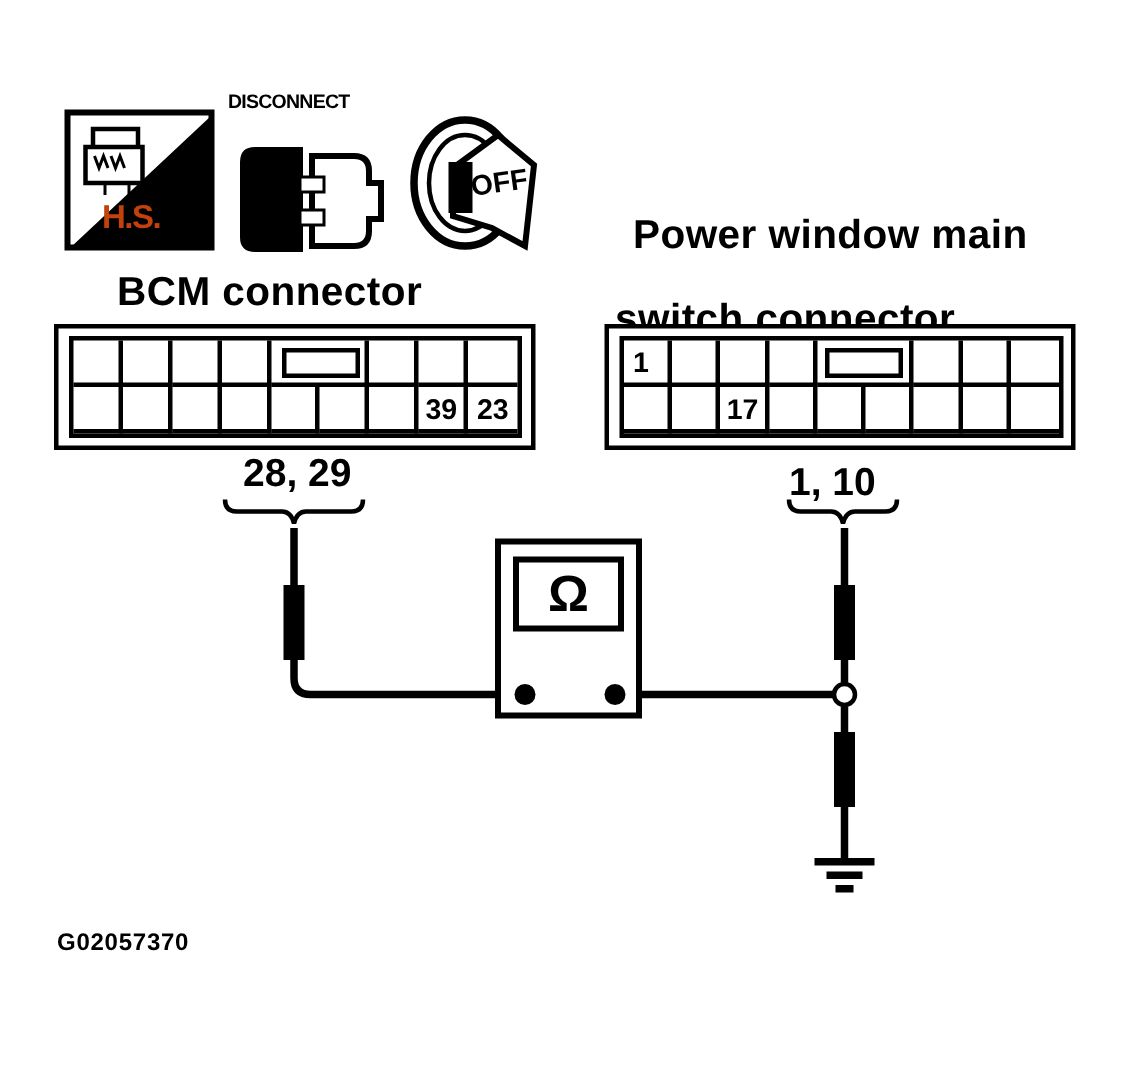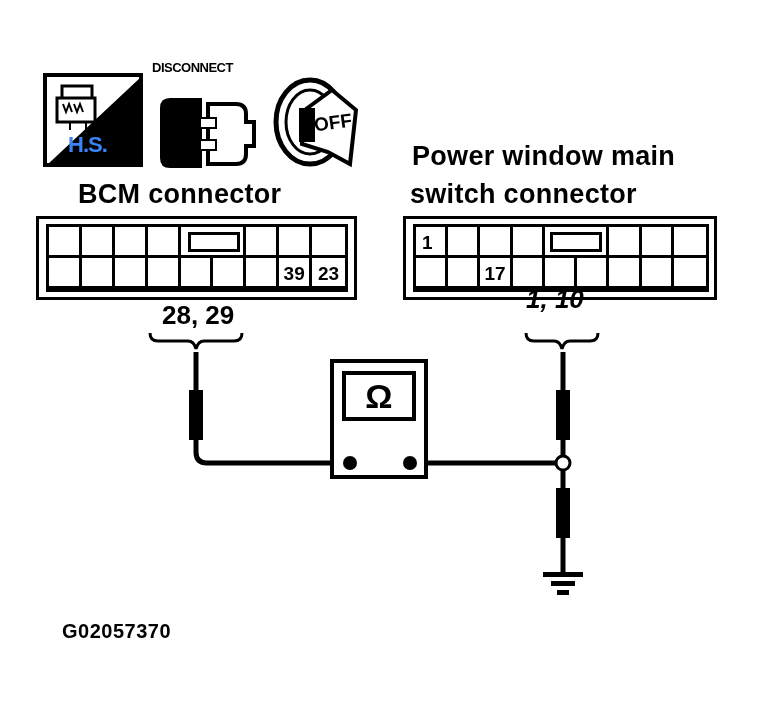--- a/index.html
+++ b/index.html
@@ -5,21 +5,21 @@
   html, body { margin:0; padding:0; background:#ffffff; }
   body { width:758px; height:713px; position:relative; overflow:hidden;
          font-family:"Liberation Sans", sans-serif; color:#000; }
   .abs { position:absolute; }
   .lbl { font-weight:bold; font-size:27px; line-height:32px; letter-spacing:0.3px; white-space:nowrap; }
   .pin-lbl { font-weight:bold; font-size:26px; white-space:nowrap; }
   .conn-outer { border:3px solid #000; background:#fff; box-sizing:border-box; }
   .conn-grid { position:absolute; border:3px solid #000; box-sizing:border-box; display:grid; }
   .cell { border-right:3px solid #000; border-bottom:3px solid #000; position:relative; box-sizing:border-box;
           font-weight:bold; font-size:19px; display:flex; align-items:flex-end; justify-content:center; padding-bottom:1px; }
-  .code { font-weight:bold; font-size:20px; letter-spacing:0.5px;margin-left:24px; }
+  .code { font-weight:bold; font-size:16px; letter-spacing:0.5px; }
   svg { position:absolute; left:0; top:0; }
 </style>
 </head>
 <body>
 
 <svg width="758" height="713">
 
   <g>
     <rect x="45" y="75" width="96" height="90" fill="#fff" stroke="#000" stroke-width="4"></rect>
     <polygon points="141,77 141,165 47,165" fill="#000"></polygon>
@@ -74,21 +74,21 @@
   </g>
 
   <g>
     <rect x="332" y="361" width="94" height="116" fill="#fff" stroke="#000" stroke-width="4"></rect>
     <rect x="344" y="373" width="70" height="46" fill="#fff" stroke="#000" stroke-width="4"></rect>
     <circle cx="350" cy="463" r="7" fill="#000"></circle>
     <circle cx="410" cy="463" r="7" fill="#000"></circle>
   </g>
 </svg>
 
-<div class="abs" style="left:68px;top:132px;color:#3b82f6;font-weight:bold;font-size:22px;letter-spacing:-1px;">H.S.</div>
+<div class="abs" style="left:68px;top:132px;color:#c2410c;font-weight:bold;font-size:22px;letter-spacing:-1px;">H.S.</div>
 <div class="abs" style="left:152px;top:60px;font-weight:bold;font-size:13px;letter-spacing:-0.5px;">DISCONNECT</div>
 <div class="abs" style="left:314px;top:112px;font-weight:bold;font-size:19px;transform:rotate(-8deg);">OFF</div>
 
 <div class="abs" style="left:344px;top:373px;width:70px;height:46px;display:flex;align-items:center;justify-content:center;font-weight:bold;font-size:34px;">Ω</div>
 
 <div class="abs lbl" style="left:78px;top:178px;">BCM connector</div>
 <div class="abs conn-outer" style="left:36px;top:216px;width:321px;height:84px;">
   <div class="conn-grid" style="left:7px;top:5px;width:302px;height:68px;grid-template-columns:repeat(9,1fr);grid-template-rows:1fr 1fr;">
     <div class="cell"></div>
       <div class="cell"></div>
@@ -106,22 +106,22 @@
       <div class="cell"></div>
       <div class="cell"></div>
       <div class="cell"></div>
       <div class="cell"></div>
     <div class="cell">39</div>
     <div class="cell" style="border-right:none;">23</div>
   </div>
 </div>
 <div class="abs pin-lbl" style="left:151px;top:300px;margin-left:11px;">28, 29</div>
 
-<div class="abs lbl" style="left:412px;top:140px;">Power window main</div>
-<div class="abs lbl" style="left:410px;top:178px;">switch connector</div>
+<div class="abs lbl" style="left:422px;top:140px;">Power window main</div>
+<div class="abs lbl" style="left:410px;top:196px;">switch connector</div>
 <div class="abs conn-outer" style="left:403px;top:216px;width:314px;height:84px;">
   <div class="conn-grid" style="left:7px;top:5px;width:296px;height:68px;grid-template-columns:repeat(9,1fr);grid-template-rows:1fr 1fr;">
     <div class="cell" style="justify-content:flex-start;padding-left:6px;">1</div>
     <div class="cell"></div>
       <div class="cell"></div>
       <div class="cell"></div>
     <div class="cell" style="grid-column:span 2;">
         <div style="position:absolute;left:5px;top:5px;width:46px;height:14px;border:3px solid #000;"></div>
       </div>
     <div class="cell"></div>
@@ -131,15 +131,15 @@
       <div class="cell"></div>
     <div class="cell">17</div>
     <div class="cell"></div>
       <div class="cell"></div>
       <div class="cell"></div>
       <div class="cell"></div>
       <div class="cell"></div>
     <div class="cell" style="border-right:none;"></div>
   </div>
 </div>
-<div class="abs pin-lbl" style="left:526px;top:284px;font-style:italic;">1, 10</div>
+<div class="abs pin-lbl" style="left:526px;top:306px;">1, 10</div>
 
 <div class="abs code" style="left:38px;top:620px;">G02057370</div>
 
 </body></html>

